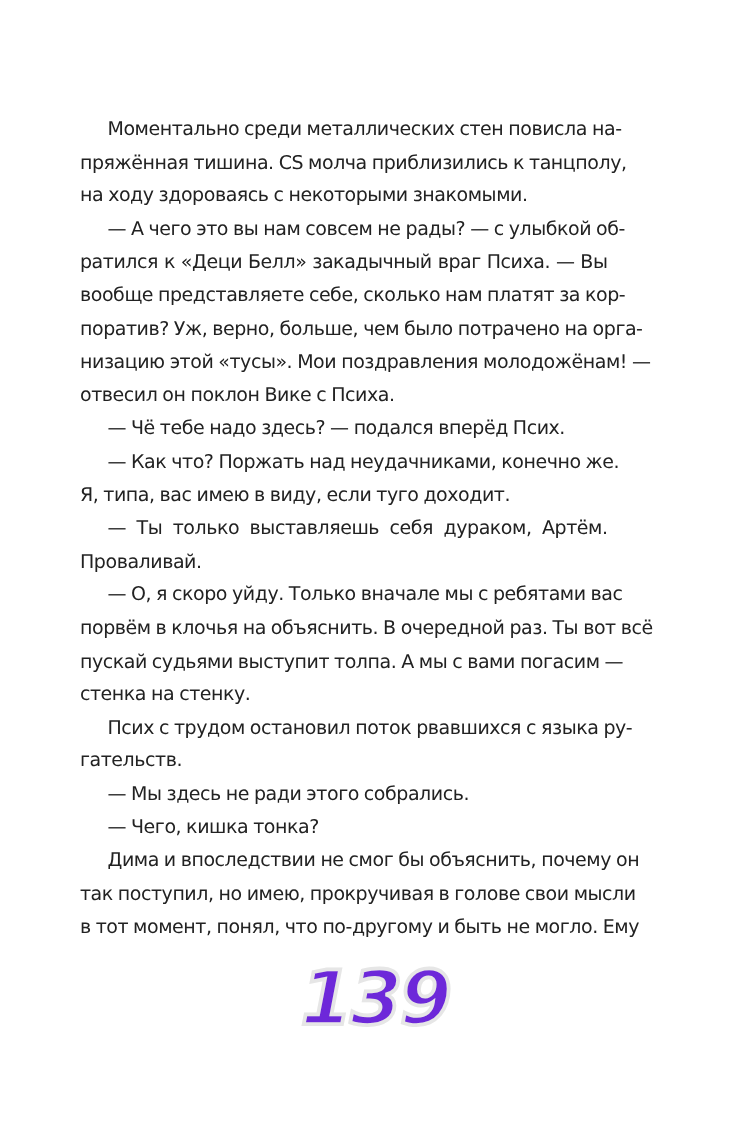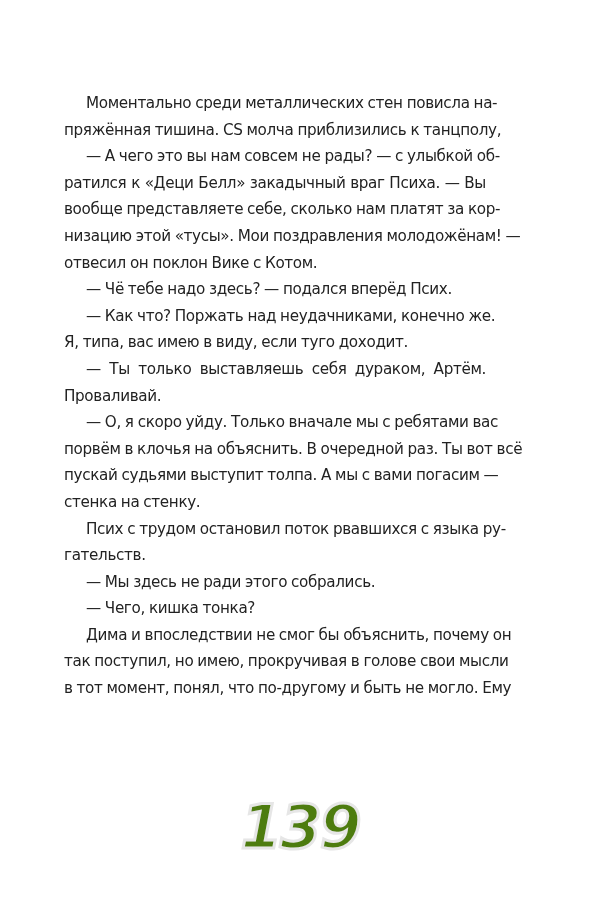--- a/index.html
+++ b/index.html
@@ -53,43 +53,44 @@
       position: absolute;
       left: 0;
       width: 600px;
       top: 764px;
       text-align: center;
       font-family: "DejaVu Sans", sans-serif;
       font-weight: bold;
       font-style: italic;
       font-size: 60px;
       line-height: 70px;
-      color: #4d7c0f;
+      color: #6d28d9;
       -webkit-text-stroke: 3px #e6e6e6;
       letter-spacing: -2px;
-      margin-top: 28px;
     }
   </style>
 </head>
 <body>
 
 <div class="page">
   <div class="text-block">
 
     <p class="para">
       <span class="line first">Моментально среди металлических стен повисла на-</span>
       <span class="line">пряжённая тишина. CS молча приблизились к танцполу,</span>
+      <span class="line last">на ходу здороваясь с некоторыми знакомыми.</span>
     </p>
 
     <p class="para">
       <span class="line first">— А чего это вы нам совсем не рады? — с улыбкой об-</span>
       <span class="line">ратился к «Деци Белл» закадычный враг Психа. — Вы</span>
       <span class="line">вообще представляете себе, сколько нам платят за кор-</span>
+      <span class="line">поратив? Уж, верно, больше, чем было потрачено на орга-</span>
       <span class="line">низацию этой «тусы». Мои поздравления молодожёнам! —</span>
-      <span class="line last">отвесил он поклон Вике с Котом.</span>
+      <span class="line last">отвесил он поклон Вике с Психа.</span>
     </p>
 
     <p class="para">
       <span class="line first last">— Чё тебе надо здесь? — подался вперёд Псих.</span>
     </p>
 
     <p class="para">
       <span class="line first">— Как что? Поржать над неудачниками, конечно же.</span>
       <span class="line last">Я, типа, вас имею в виду, если туго доходит.</span>
     </p>

